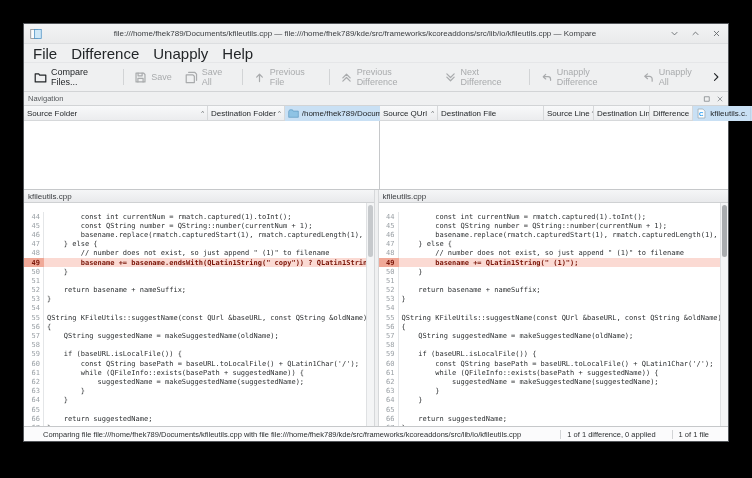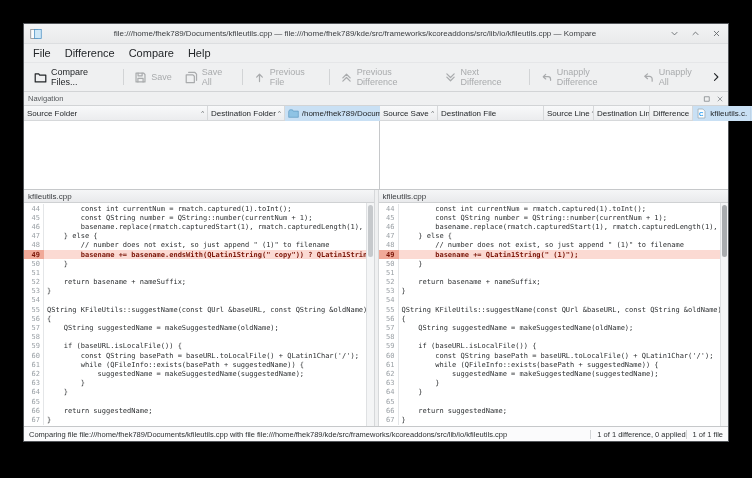--- a/index.html
+++ b/index.html
@@ -16,21 +16,21 @@
     padding:0 6px;background:linear-gradient(#f3f4f5,#e9eaeb);border-bottom:1px solid #dcdee0}
   .app-icon svg{width:12px;height:12px}
   .titlebar .title{flex:1;text-align:center;font-size:8px;color:#3a3d40;
     white-space:nowrap;overflow:hidden;text-overflow:ellipsis}
   .win-controls{display:flex;gap:9px;color:#5c6165}
   .winbtn{width:12px;height:12px;display:flex;align-items:center;justify-content:center}
   .winbtn svg{width:9px;height:9px}
 
   
   .menubar{height:18px;flex:none;display:flex;align-items:center;padding:0 2px}
-  .menu-item{padding:2px 7px;font-size:11px}
+  .menu-item{padding:2px 7px;font-size:15px}
 
   
   .toolbar{height:30px;flex:none;display:flex;align-items:center;padding:0 4px;gap:1px;
     border-top:1px solid #e5e6e8;border-bottom:1px solid #d2d4d6}
   .tb-btn{display:flex;align-items:center;gap:4px;padding:4px 6px;font-size:9px;color:#232629}
   .tb-btn.disabled{color:#a9abad}
   .tb-btn svg{width:13px;height:13px}
   .tb-sep{width:1px;height:16px;background:#d2d4d6;margin:0 3px}
   .toolbar-overflow{margin-left:auto;display:flex;color:#232629;padding:2px}
   .toolbar-overflow svg{width:12px;height:12px}
@@ -65,39 +65,39 @@
   .nav-row .c-diff{background:var(--diff-cell-bg,#dfc0bc)}
   .nav-fill{flex:1;background:#fff}
 
   
   .diff-area{flex:1;display:flex;min-height:0}
   .pane{flex:1;display:flex;flex-direction:column;min-width:0;background:#fff}
   .pane-header{height:13px;flex:none;display:flex;align-items:center;padding:0 4px;
     background:linear-gradient(#f5f6f7,#e9eaec);border-bottom:1px solid #cfd1d3;
     font-size:8px;color:#3a3d40}
   .pane-body{flex:1;display:flex;min-height:0}
-  .code-lines{flex:1;min-width:0;overflow:hidden;padding-top:1px}
+  .code-lines{flex:1;min-width:0;overflow:hidden;padding-top:9px}
   .code-line{display:flex;height:9.2px;align-items:stretch}
   .ln{width:20px;flex:none;display:flex;align-items:center;justify-content:flex-end;
     padding-right:3px;font:7px "DejaVu Sans Mono",monospace;color:#9aa0a5;
     border-right:1px solid #e4e6e8}
   .code-text{font:7px "DejaVu Sans Mono",monospace;color:#2c2f31;white-space:pre;
     padding-left:3px;overflow:hidden;display:flex;align-items:center}
   .code-line.changed{background:var(--changed-line-bg,#fbdad3)}
   .code-line.changed .ln{background:var(--changed-gutter-bg,#f0a998);
     color:var(--changed-text,#7a1508);font-weight:bold;border-right-color:var(--changed-gutter-bg,#f0a998)}
   .code-line.changed .code-text{color:var(--changed-text,#7a1508);font-weight:bold}
   .v-scrollbar{width:8px;flex:none;background:#f4f5f6;border-left:1px solid #dfe1e3;position:relative}
   .v-thumb{position:absolute;left:1px;right:1px;top:2px;height:52px;border-radius:3px}
   .v-thumb.light{background:#c6c9cc}
   .v-thumb.dark{background:#a9acaf}
   .splitter{width:5px;flex:none;background:#eff0f1;border-left:1px solid #d6d8da;border-right:1px solid #d6d8da}
 
   
-  .statusbar{height:15px;flex:none;display:flex;align-items:center;gap:0;padding:0 5px;
+  .statusbar{height:15px;flex:none;display:flex;align-items:center;gap:16px;padding:0 19px;
     background:#fbfbfc;border-top:1px solid #c6c8ca;font-size:7.5px;color:#2c2f31}
   .status-message{flex:1;white-space:nowrap;overflow:hidden;text-overflow:ellipsis}
   .status-seg{border-left:1px solid #d2d4d6;padding-left:6px;white-space:nowrap}
 </style>
 </head>
 <body>
 
 <div class="window">
 
   <div class="titlebar">
@@ -129,21 +129,21 @@
               <path d="M4 4l8 8M12 4l-8 8" fill="none" stroke="currentColor" stroke-width="1.5" stroke-linecap="round" stroke-linejoin="round"></path>
             </svg>
           </span>
         </span>
     </span>
   </div>
 
   <div class="menubar" id="menubar">
       <span class="menu-item">File</span>
       <span class="menu-item">Difference</span>
-      <span class="menu-item">Compare</span>
+      <span class="menu-item">Unapply</span>
       <span class="menu-item">Help</span>
     </div>
 
   <div class="toolbar">
     <span id="toolbar-items" style="display:flex;align-items:center;gap:1px">
         <span class="tb-btn">
           <span class="icon">
             <svg viewBox="0 0 16 16">
               <path d="M1.5 3.5h4.3l1.2 1.6h7.5v8.4h-13z" fill="none" stroke="currentColor" stroke-width="1.5" stroke-linecap="round" stroke-linejoin="round"></path>
             </svg>
@@ -265,21 +265,21 @@
             </span>
           <span class="cell-text">/home/fhek789/kde/src/frameworks/kcoreaddons/src/lib/io/</span>
         </div>
       </div>
       <div class="nav-fill"></div>
     </div>
 
     <div class="nav-table nav-files">
       <div class="nav-hrow">
         <div class="nav-hcell c-src-file">
-          <span>Source Save</span>
+          <span>Source QUrl</span>
           <span class="sort-caret">^</span>
         </div>
         <div class="nav-hcell c-dst-file">
           <span>Destination File</span>
         </div>
         <div class="nav-hcell c-src-line">
           <span>Source Line</span>
           <span class="sort-caret">^</span>
         </div>
         <div class="nav-hcell c-dst-line">

